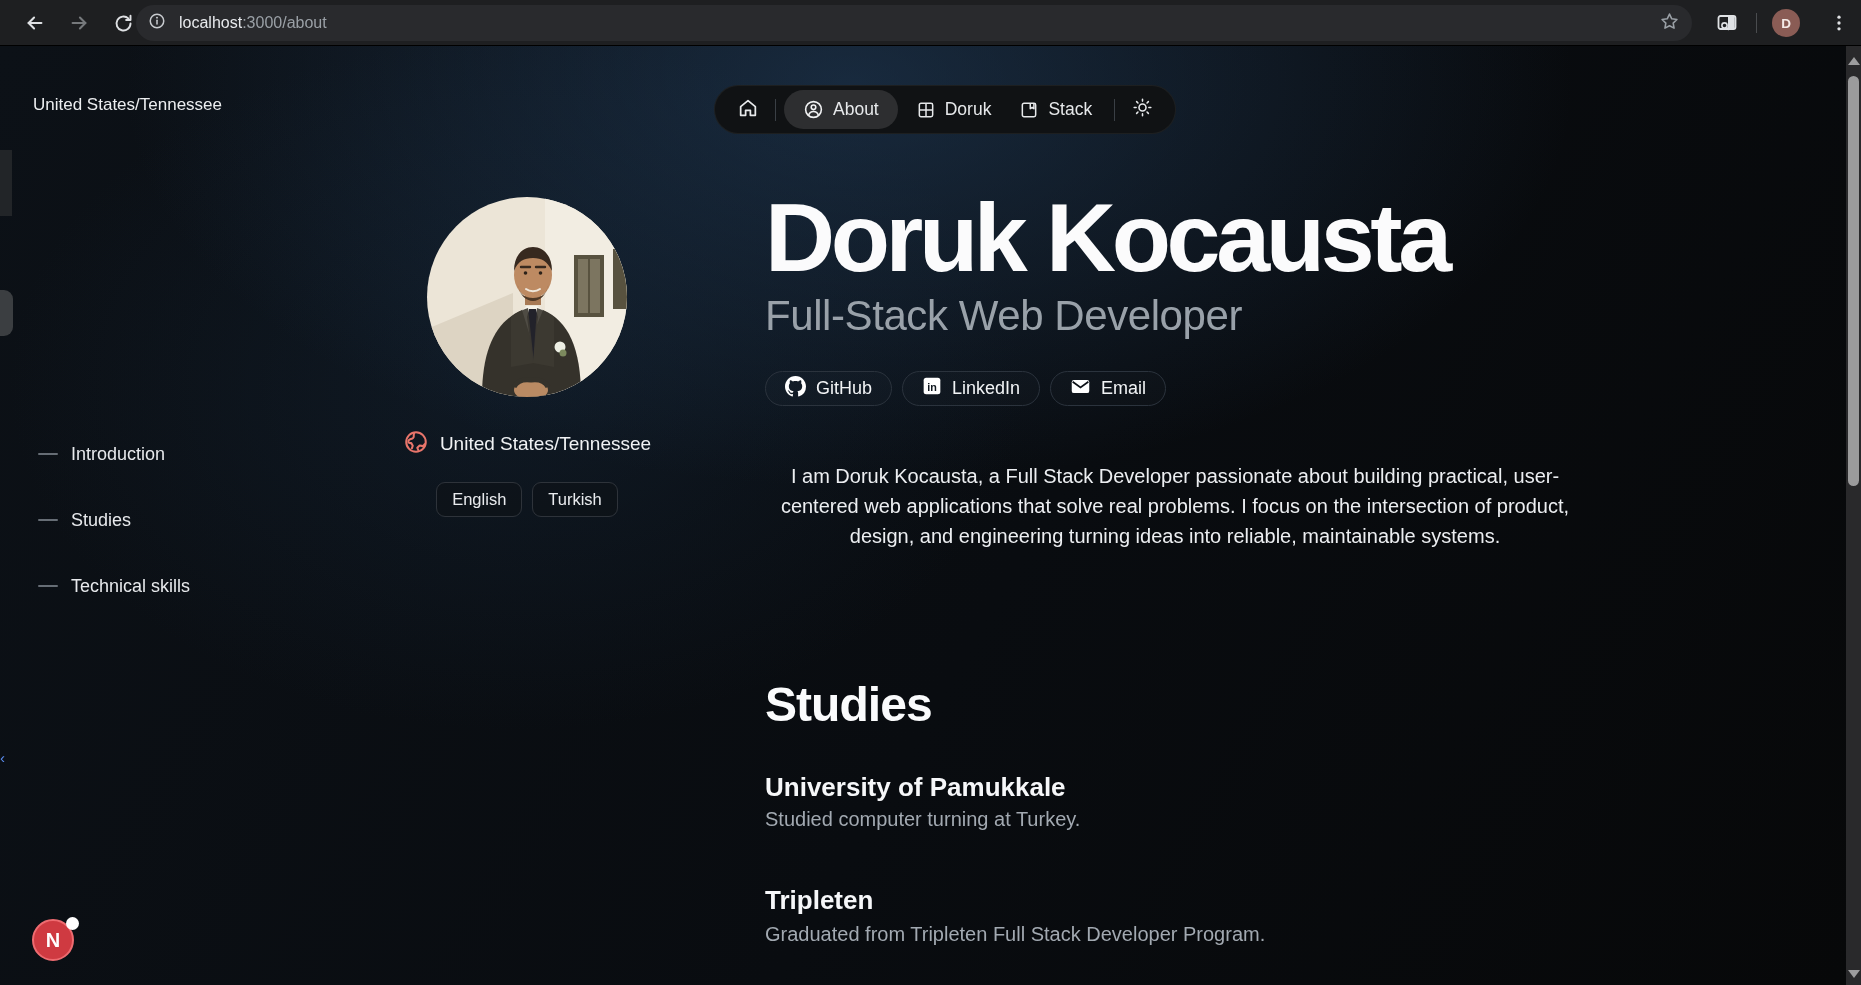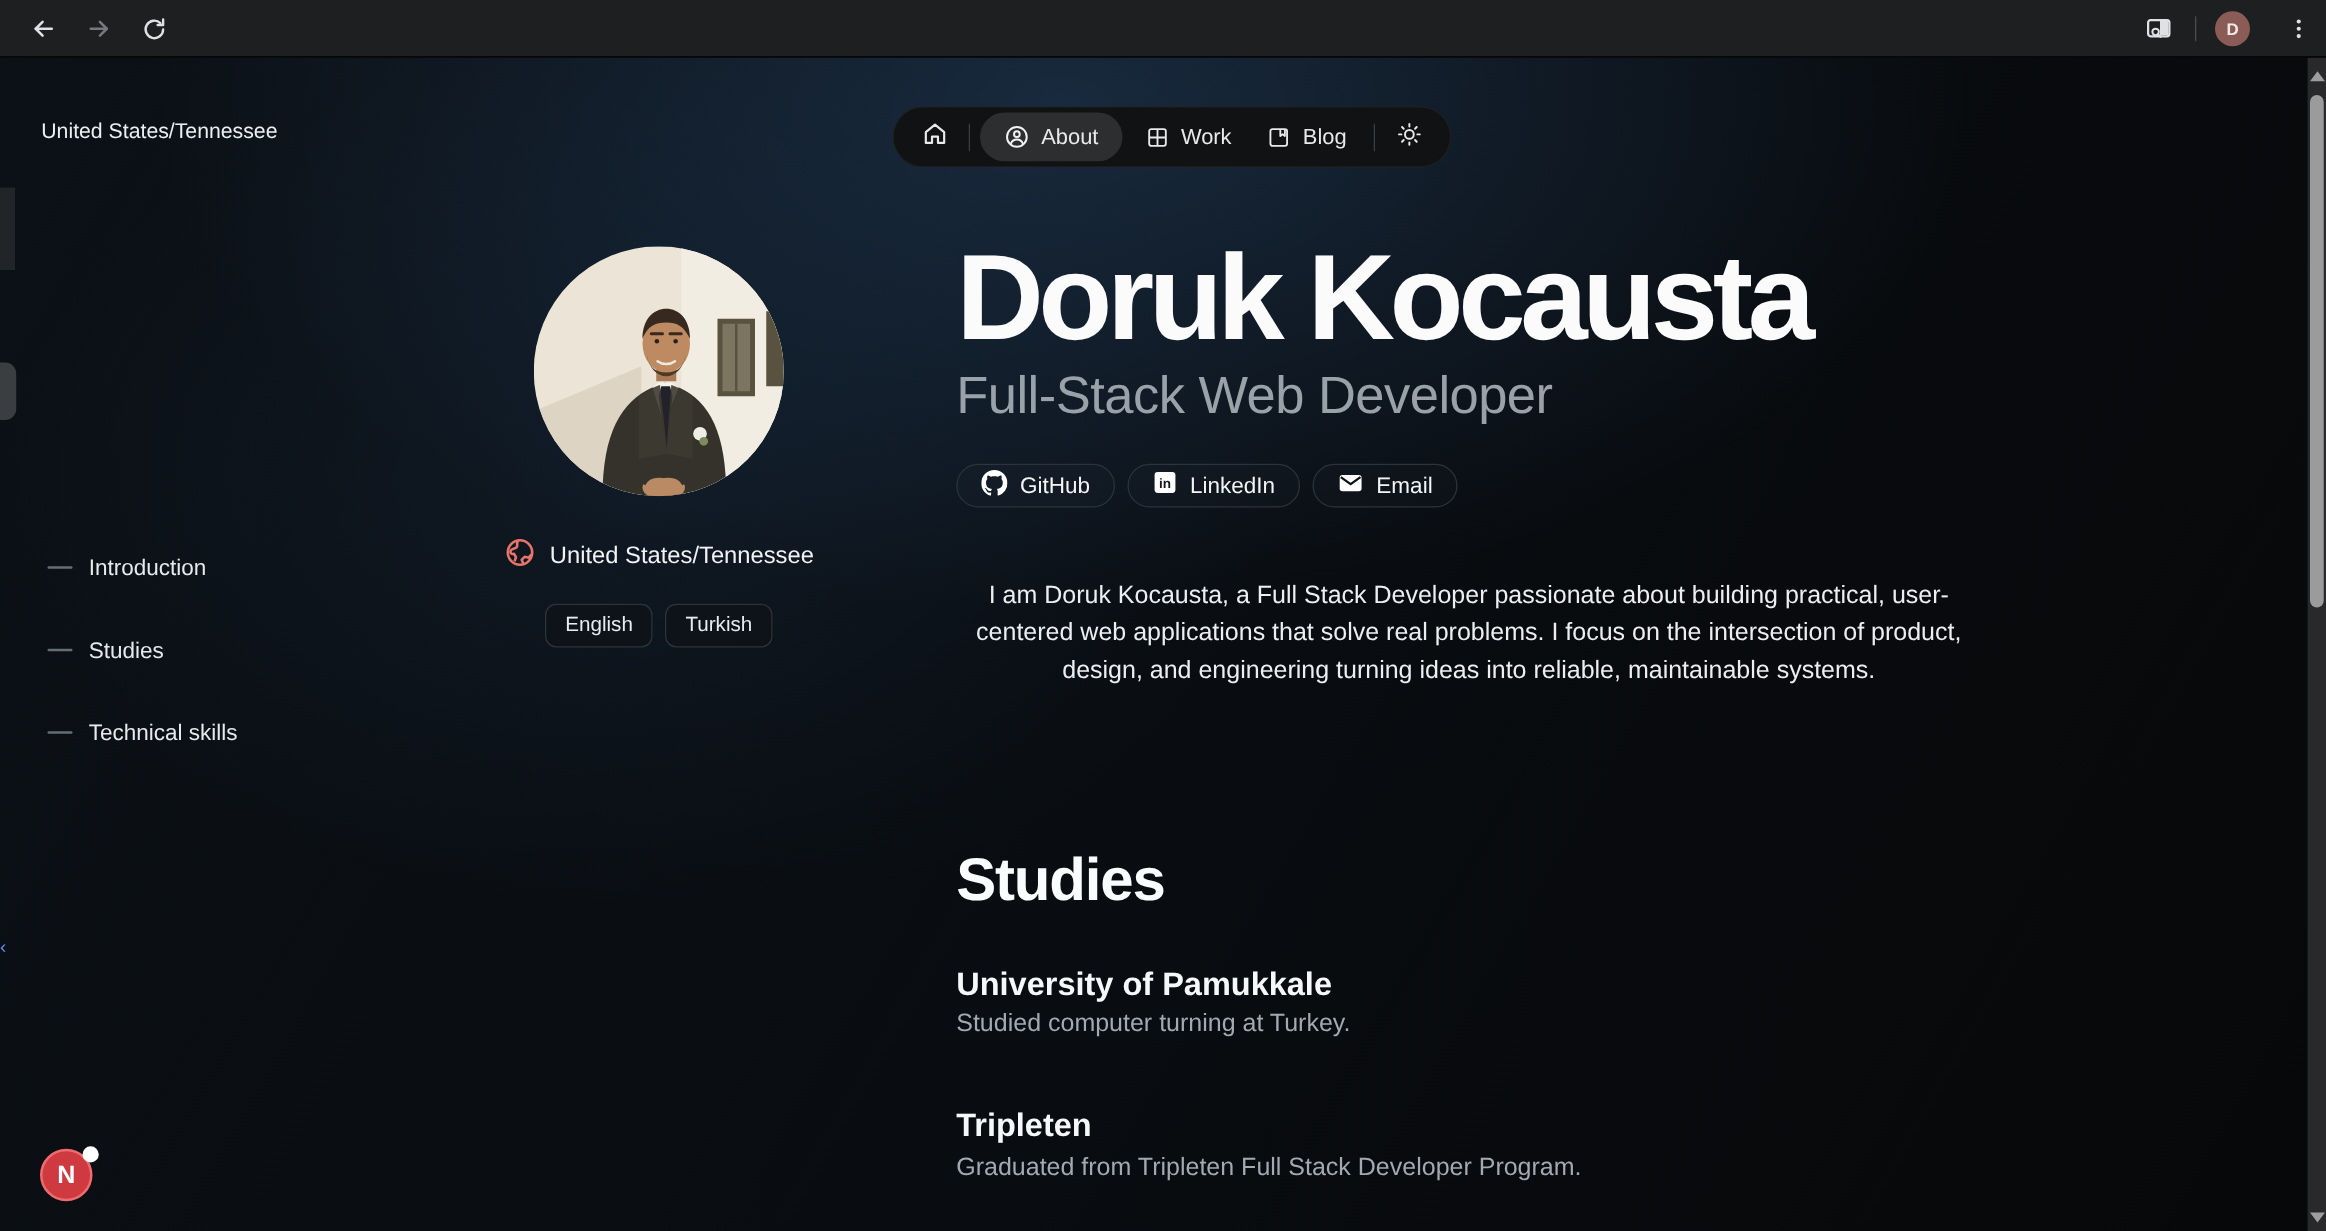--- a/index.html
+++ b/index.html
@@ -123,20 +123,39 @@
   </div>
   <div class="tbtn" style="left:108px;">
     <span>
       <svg width="21" height="21" viewBox="0 0 24 24" fill="none" stroke="#dfe1e4" stroke-width="2.2" stroke-linecap="round">
           <path d="M20 12a8 8 0 1 1-2.5-5.8"></path>
           <path d="M20 3v5h-5" stroke-linejoin="round"></path>
         </svg>
     </span>
   </div>
 
+  <div class="omnibox">
+    <div class="omni-info">
+      <span>
+        <svg width="18" height="18" viewBox="0 0 24 24" fill="none" stroke="#c8cbcf" stroke-width="2">
+            <circle cx="12" cy="12" r="9"></circle>
+            <path d="M12 11v5" stroke-linecap="round"></path>
+            <circle cx="12" cy="7.5" r="1.3" fill="#c8cbcf" stroke="none"></circle>
+          </svg>
+      </span>
+    </div>
+    <div class="url"><span class="host">localhost</span><span class="rest">:3000/about</span></div>
+    <div class="omni-star">
+      <span>
+        <svg width="21" height="21" viewBox="0 0 24 24" fill="none" stroke="#9aa0a6" stroke-width="1.8" stroke-linejoin="round">
+            <path d="M12 3.5l2.6 5.4 5.9.8-4.3 4.1 1 5.8L12 16.9l-5.2 2.7 1-5.8-4.3-4.1 5.9-.8z"></path>
+          </svg>
+      </span>
+    </div>
+  </div>
 
   <div class="tbtn" style="left:1712px;">
     <span>
       <svg width="24" height="24" viewBox="0 0 24 24" fill="none">
           <rect x="3.5" y="5" width="17" height="13" rx="2" stroke="#dfe1e4" stroke-width="1.8"></rect>
           <rect x="13" y="5.8" width="6.7" height="11.4" fill="#dfe1e4"></rect>
           <circle cx="9.5" cy="14.5" r="2.6" stroke="#dfe1e4" stroke-width="1.6"></circle>
           <path d="M11.4 16.4l2 2" stroke="#dfe1e4" stroke-width="1.8" stroke-linecap="round"></path>
         </svg>
     </span>
@@ -183,30 +202,30 @@
       </span>
       <span>About</span>
     </div>
     <div class="nav-item">
       <span>
         <svg width="20" height="20" viewBox="0 0 24 24" fill="none" stroke="#e7e9eb" stroke-width="1.8">
             <rect x="4" y="4" width="16" height="16" rx="2"></rect>
             <path d="M12 4v16M4 12h16"></path>
           </svg>
       </span>
-      <span>Work</span>
+      <span>Doruk</span>
     </div>
     <div class="nav-item">
       <span>
         <svg width="20" height="20" viewBox="0 0 24 24" fill="none" stroke="#e7e9eb" stroke-width="1.8" stroke-linejoin="round">
             <rect x="4" y="4" width="16" height="16" rx="2"></rect>
             <path d="M13.5 4.5v6l2.2-1.7 2.2 1.7v-6"></path>
           </svg>
       </span>
-      <span>Blog</span>
+      <span>Stack</span>
     </div>
     <div class="nav-sep"></div>
     <div class="nav-icon-btn">
       <span>
         <svg width="21" height="21" viewBox="0 0 24 24" fill="none" stroke="#e7e9eb" stroke-width="1.8" stroke-linecap="round">
             <circle cx="12" cy="12" r="4"></circle>
             <path d="M12 2.5v2.2M12 19.3v2.2M2.5 12h2.2M19.3 12h2.2M5.3 5.3l1.5 1.5M17.2 17.2l1.5 1.5M18.7 5.3l-1.5 1.5M6.8 17.2l-1.5 1.5"></path>
           </svg>
       </span>
     </div>

